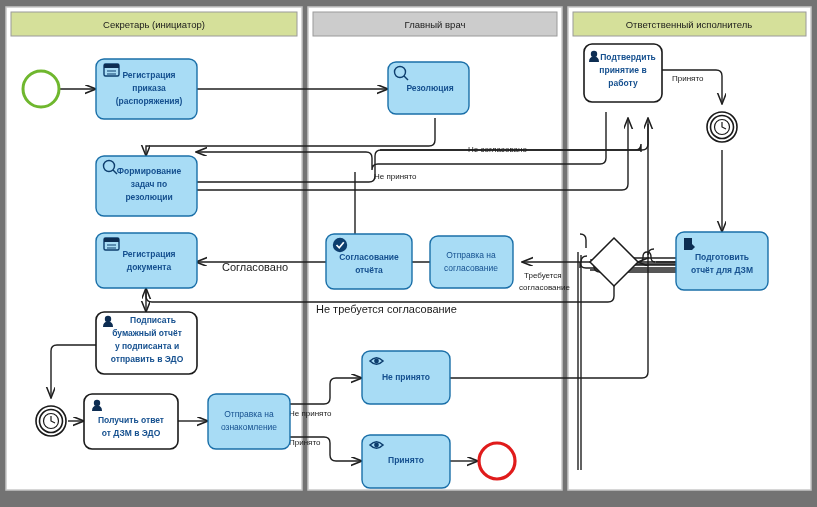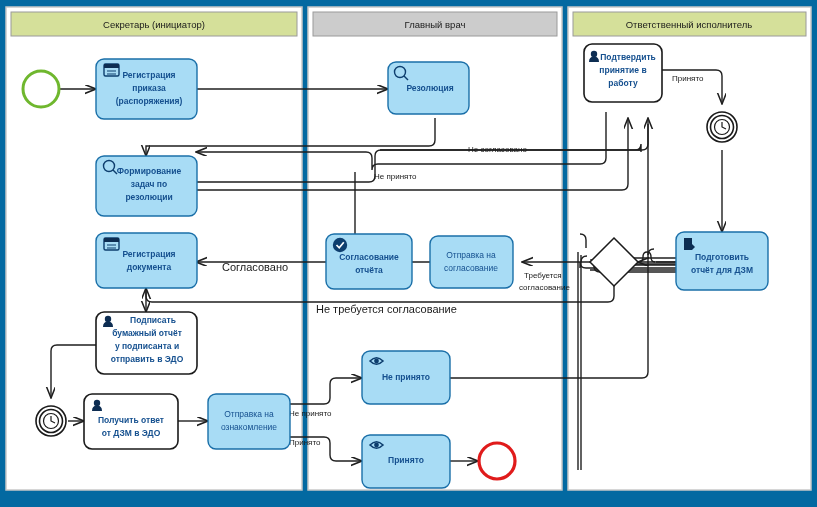--- a/index.html
+++ b/index.html
@@ -5,21 +5,21 @@
   html, body {
     margin: 0;
     padding: 0;
     background: #ffffff;
     font-family: "Liberation Sans", sans-serif;
   }
   #canvas {
     position: relative;
     width: 817px;
     height: 507px;
-    background: #0369a1;
+    background: #737373;
     overflow: hidden;
   }
   svg#diagram {
     position: absolute;
     left: 0;
     top: 0;
     width: 817px;
     height: 507px;
   }
   .pool-rect {

